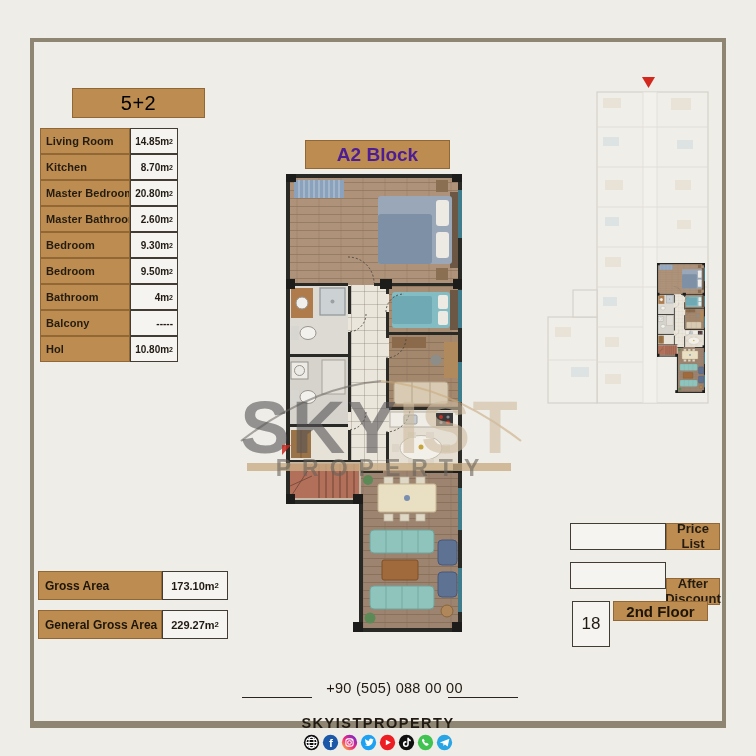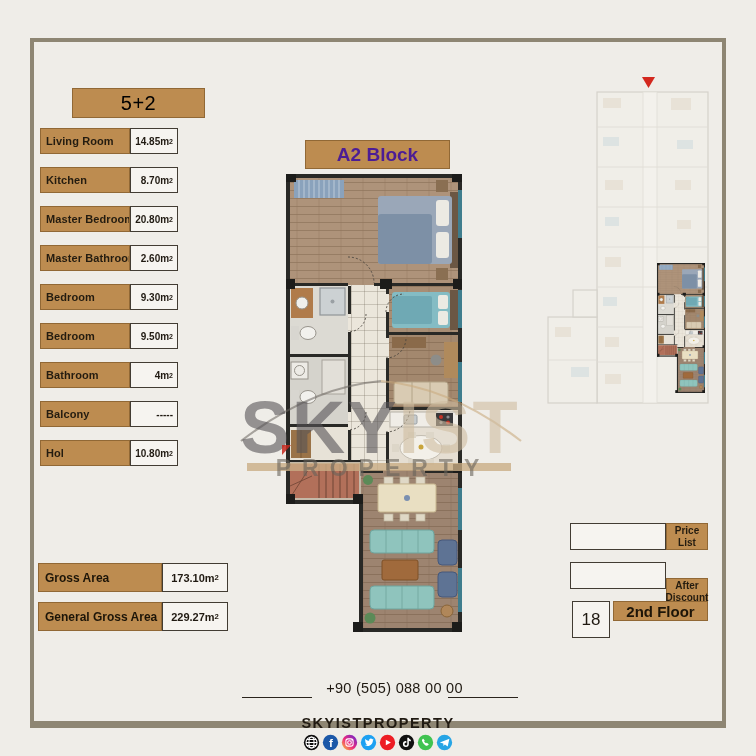--- a/index.html
+++ b/index.html
@@ -17,37 +17,37 @@
   .tanbox{background:var(--tan,#bd8c50);border:1px solid rgba(90,60,20,.45);box-sizing:border-box;}
   .whitebox{background:#f6f4f0;border:1.3px solid #423c33;box-sizing:border-box;}
 
   
   .badge-52{
     position:absolute;left:40px;top:88px;width:133px;height:30px;
     display:flex;align-items:center;justify-content:center;
     font-size:20px;font-weight:normal;color:#000000;letter-spacing:.5px;margin-left:32px;
   }
   .unit-rows{position:absolute;left:40px;top:128px;width:138px;}
-  .row{position:relative;height:26px;margin-bottom:13px;}
+  .row{position:relative;height:26px;}
   .cell-label{
     position:absolute;left:0;top:0;width:90px;height:26px;
     background:var(--tan,#bd8c50);border:1px solid rgba(90,60,20,.45);box-sizing:border-box;
     display:flex;align-items:center;padding-left:5px;
     font-size:11px;font-weight:600;color:#241c10;white-space:nowrap;overflow:hidden;letter-spacing:.1px;
   }
   .cell-value{
     position:absolute;left:90px;top:0;width:48px;height:26px;
     background:#f6f4f0;border:1.3px solid #423c33;box-sizing:border-box;
     display:flex;align-items:center;justify-content:flex-end;padding-right:4px;
     font-size:10px;font-weight:bold;white-space:nowrap;
   }
   .sub2{font-size:.7em;}
   
   .totals{position:absolute;left:38px;top:563px;width:190px;}
-  .total-row{position:relative;height:29px;margin-bottom:10px;}
+  .total-row{position:relative;height:29px;margin-bottom:10px;margin-top:8px;}
   .total-label{
     position:absolute;left:0;top:0;width:124px;height:29px;
     background:var(--tan,#bd8c50);border:1px solid rgba(90,60,20,.45);box-sizing:border-box;
     display:flex;align-items:center;padding-left:6px;
     font-size:12px;font-weight:bold;color:#1d1508;white-space:nowrap;overflow:hidden;
   }
   .total-value{
     position:absolute;left:124px;top:0;width:66px;height:29px;
     background:#f6f4f0;border:1.3px solid #423c33;box-sizing:border-box;
     display:flex;align-items:center;justify-content:center;
@@ -63,26 +63,26 @@
   
   .plan-main{position:absolute;left:286px;top:174px;width:176px;height:458px;}
   .plan-mini{position:absolute;left:545px;top:62px;width:170px;height:345px;}
 
   
   .watermark{position:absolute;left:233px;top:345px;width:294px;height:152px;pointer-events:none;z-index:5;}
 
   
   .pr-white{position:absolute;height:27px;width:96px;left:570px;}
   .pr-tan{
-    position:absolute;left:666px;width:42px;height:27px;
+    position:absolute;left:666px;width:54px;height:27px;
     display:flex;align-items:center;justify-content:center;text-align:center;
-    font-size:10px;font-weight:bold;color:#241c10;line-height:1.15;
+    font-size:13px;font-weight:bold;color:#241c10;line-height:1.15;
   }
   .unit-no{
-    position:absolute;left:572px;top:601px;width:38px;height:37px;
+    position:absolute;left:572px;top:601px;width:38px;height:46px;
     display:flex;align-items:center;justify-content:center;
     font-size:17px;font-weight:normal;
   }
   .floor-tag{
     position:absolute;left:613px;top:601px;width:95px;height:20px;
     display:flex;align-items:center;justify-content:center;
     font-size:15px;font-weight:bold;color:#1d1508;
   }
 
   

